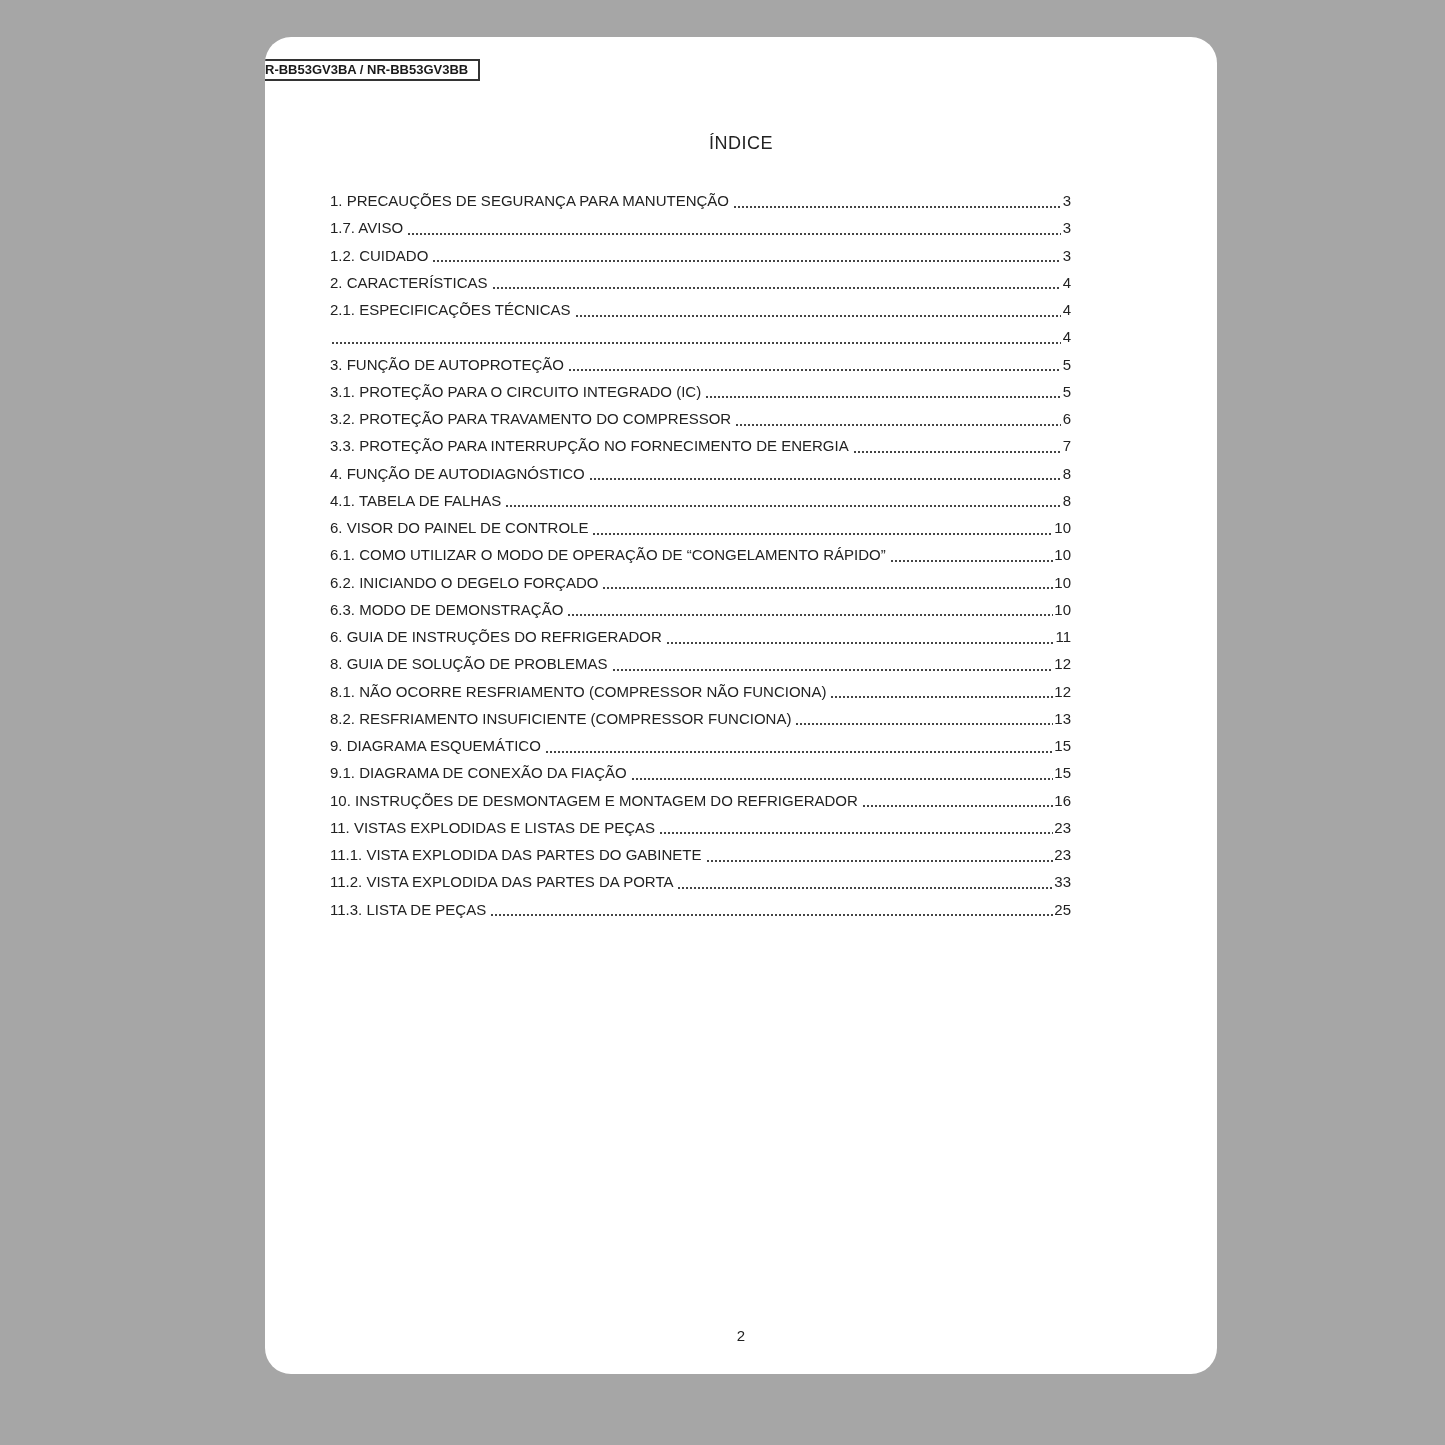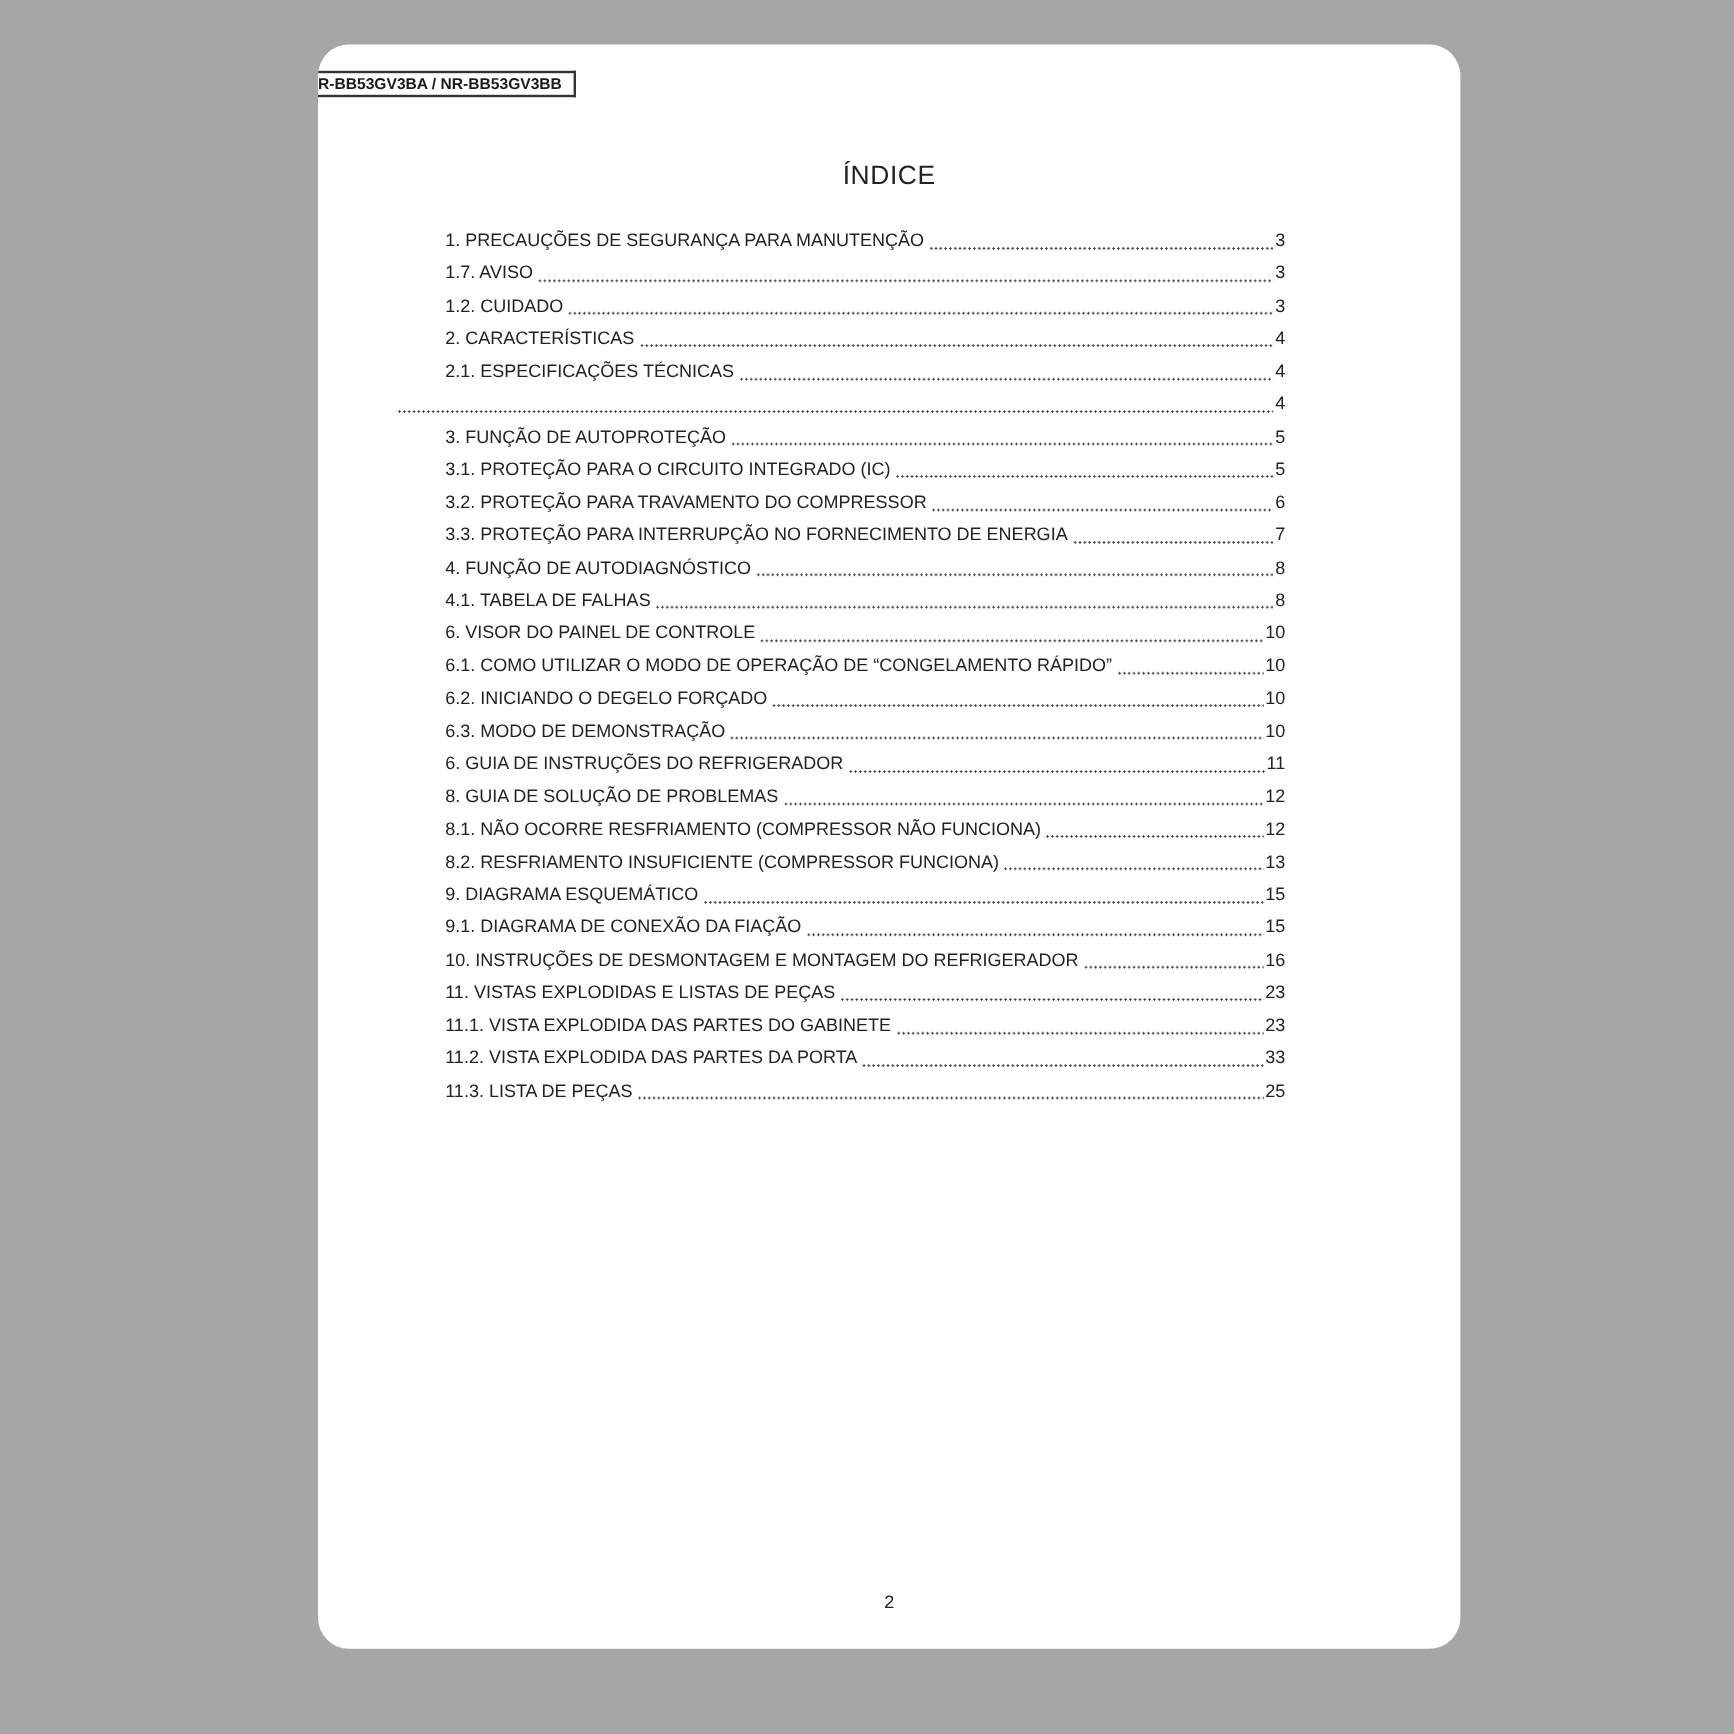--- a/index.html
+++ b/index.html
@@ -11,28 +11,28 @@
     position:absolute; left:265px; top:37px; width:952px; height:1337px;
     background:#ffffff; border-radius:26px; overflow:hidden;
   }
   .model-box {
     position:absolute; left:-6px; top:22px; height:18px; padding:0 10px 0 6px;
     border:2px solid #333; border-left:none; font-weight:bold; font-size:13px;
     line-height:18px; color:#1a1a1a; white-space:nowrap; box-sizing:content-box;
   }
   .title {
     position:absolute; left:0; right:0; top:96px; text-align:center;
-    font-size:22px; letter-spacing:0.5px; color:#222;
+    font-size:18px; letter-spacing:0.5px; color:#222;
   }
   .toc { position:absolute; left:65px; top:152px; width:741px; }
   .toc-row {
     height:27.25px; display:flex; align-items:baseline; font-size:15px; color:#222;
     white-space:nowrap; line-height:24px;
   }
-  .toc-label { flex:0 0 auto; padding-right:3px;margin-left:41px; }
+  .toc-label { flex:0 0 auto; padding-right:3px; }
   .toc-dots {
     flex:1 1 auto; overflow:hidden; position:relative; height:14px; margin:0 1px;
     align-self:center;
     background-image: radial-gradient(circle, #444 0.8px, transparent 1.1px);
     background-size:4px 4px; background-repeat:repeat-x; background-position:0 9px;
   }
   .toc-page { flex:0 0 auto; text-align:right; min-width:9px; }
   .page-number {
     position:absolute; left:0; right:0; top:1290px; text-align:center; font-size:15px; color:#222;
   }

